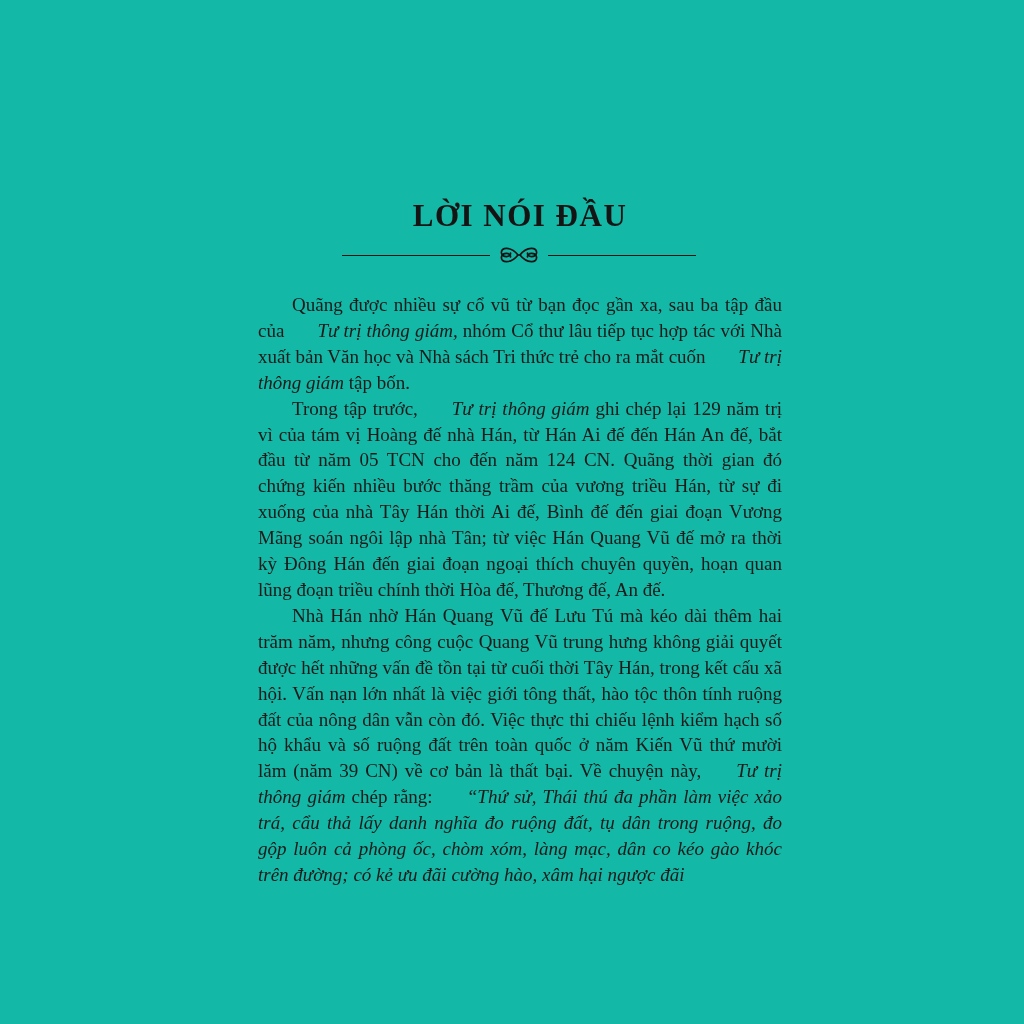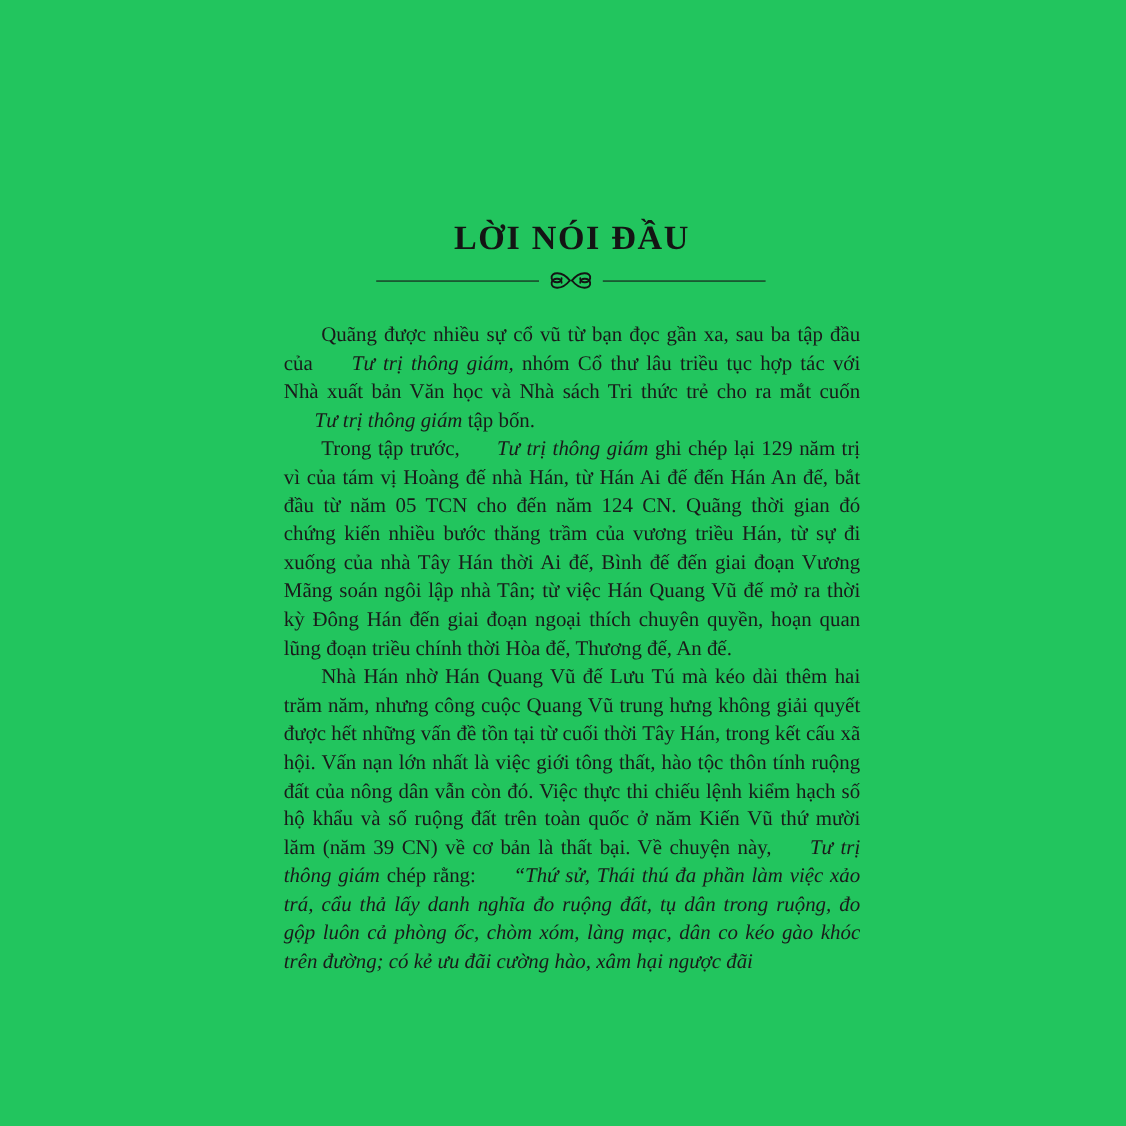--- a/index.html
+++ b/index.html
@@ -4,21 +4,21 @@
 <style>
   html, body {
     margin: 0;
     padding: 0;
     background: #ffffff;
   }
   .page {
     position: relative;
     width: 1024px;
     height: 1024px;
-    background: #22c55e;
+    background: #14b8a6;
     color: #161616;
     font-family: "Liberation Serif", "DejaVu Serif", serif;
     overflow: hidden;
   }
   .title {
     position: absolute;
     top: 198px;
     left: 258px;
     width: 524px;
     margin: 0;
@@ -86,18 +86,18 @@
           <path d="M21 10 C14 19, 3.5 18, 4.5 12 C5.5 7, 14 7.5, 13.5 12"></path>
           <path d="M23 10 C30 1, 40.5 2, 39.5 8 C38.5 13, 30 12.5, 30.5 8"></path>
           <path d="M23 10 C30 19, 40.5 18, 39.5 12 C38.5 7, 30 7.5, 30.5 12"></path>
         </g>
       </svg>
     </span>
     <span class="rule"></span>
   </div>
 
   <div class="body-text">
-      <p><span>Quãng được nhiều sự cổ vũ từ bạn đọc gần xa, sau ba tập đầu của </span><span class="i">Tư trị thông giám,</span><span> nhóm Cổ thư lâu triều tục hợp tác với Nhà xuất bản Văn học và Nhà sách Tri thức trẻ cho ra mắt cuốn </span><span class="i">Tư trị thông giám</span><span> tập bốn.</span></p>
+      <p><span>Quãng được nhiều sự cổ vũ từ bạn đọc gần xa, sau ba tập đầu của </span><span class="i">Tư trị thông giám,</span><span> nhóm Cổ thư lâu tiếp tục hợp tác với Nhà xuất bản Văn học và Nhà sách Tri thức trẻ cho ra mắt cuốn </span><span class="i">Tư trị thông giám</span><span> tập bốn.</span></p>
       <p><span>Trong tập trước, </span><span class="i">Tư trị thông giám</span><span> ghi chép lại 129 năm trị vì của tám vị Hoàng đế nhà Hán, từ Hán Ai đế đến Hán An đế, bắt đầu từ năm 05 TCN cho đến năm 124 CN. Quãng thời gian đó chứng kiến nhiều bước thăng trầm của vương triều Hán, từ sự đi xuống của nhà Tây Hán thời Ai đế, Bình đế đến giai đoạn Vương Mãng soán ngôi lập nhà Tân; từ việc Hán Quang Vũ đế mở ra thời kỳ Đông Hán đến giai đoạn ngoại thích chuyên quyền, hoạn quan lũng đoạn triều chính thời Hòa đế, Thương đế, An đế.</span></p>
       <p><span>Nhà Hán nhờ Hán Quang Vũ đế Lưu Tú mà kéo dài thêm hai trăm năm, nhưng công cuộc Quang Vũ trung hưng không giải quyết được hết những vấn đề tồn tại từ cuối thời Tây Hán, trong kết cấu xã hội. Vấn nạn lớn nhất là việc giới tông thất, hào tộc thôn tính ruộng đất của nông dân vẫn còn đó. Việc thực thi chiếu lệnh kiểm hạch số hộ khẩu và số ruộng đất trên toàn quốc ở năm Kiến Vũ thứ mười lăm (năm 39 CN) về cơ bản là thất bại. Về chuyện này, </span><span class="i">Tư trị thông giám</span><span> chép rằng: </span><span class="i">“Thứ sử, Thái thú đa phần làm việc xảo trá, cẩu thả lấy danh nghĩa đo ruộng đất, tụ dân trong ruộng, đo gộp luôn cả phòng ốc, chòm xóm, làng mạc, dân co kéo gào khóc trên đường; có kẻ ưu đãi cường hào, xâm hại ngược đãi</span></p>
     </div>
 
 </div>
 
 </body></html>

